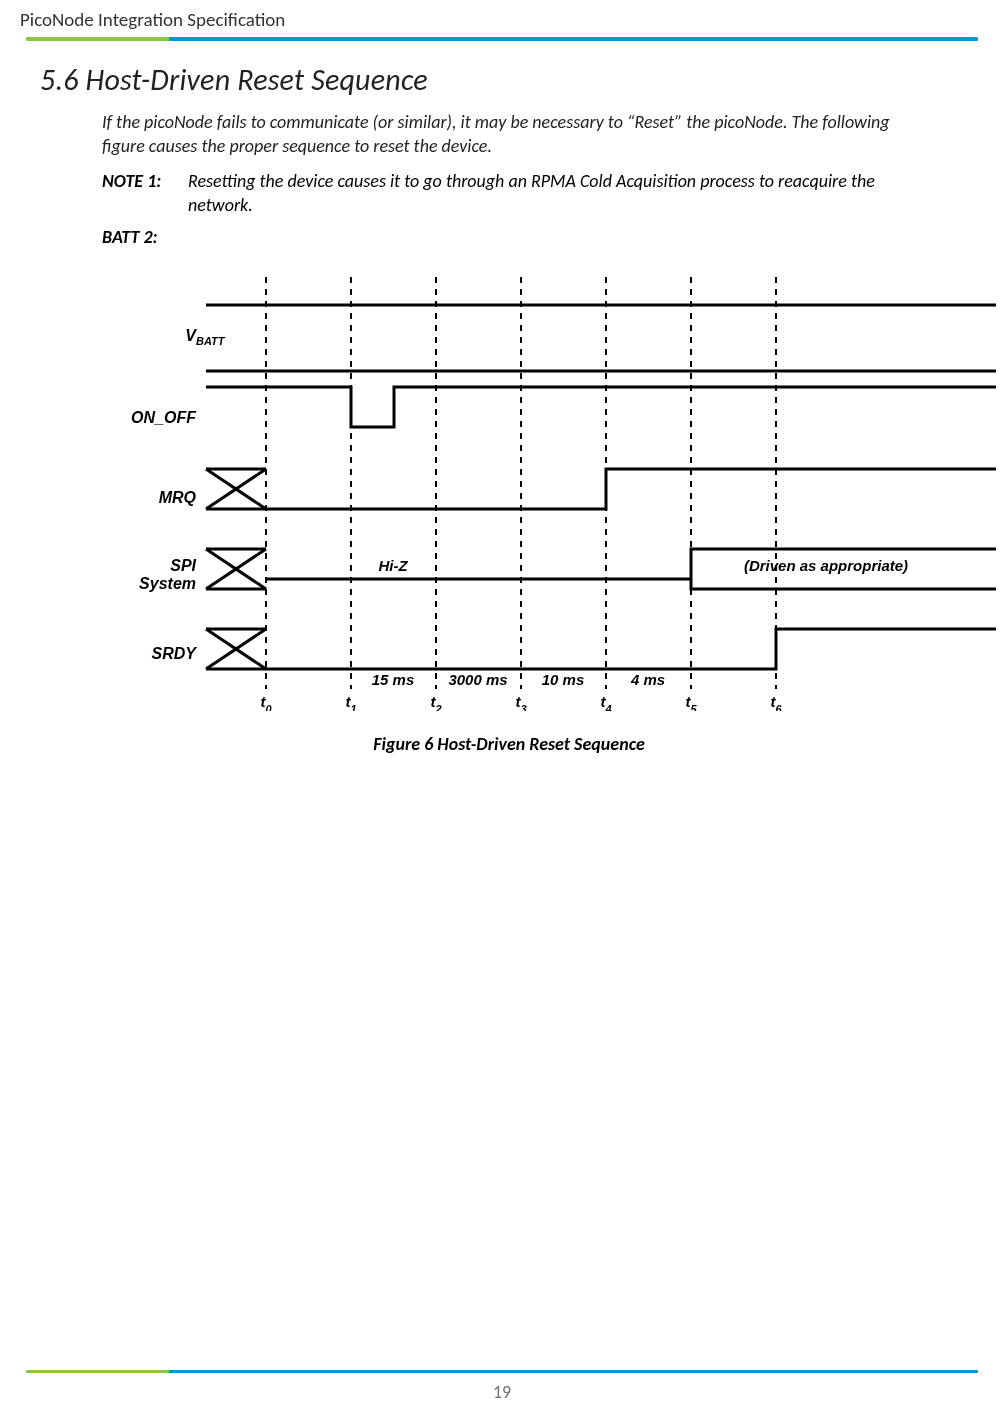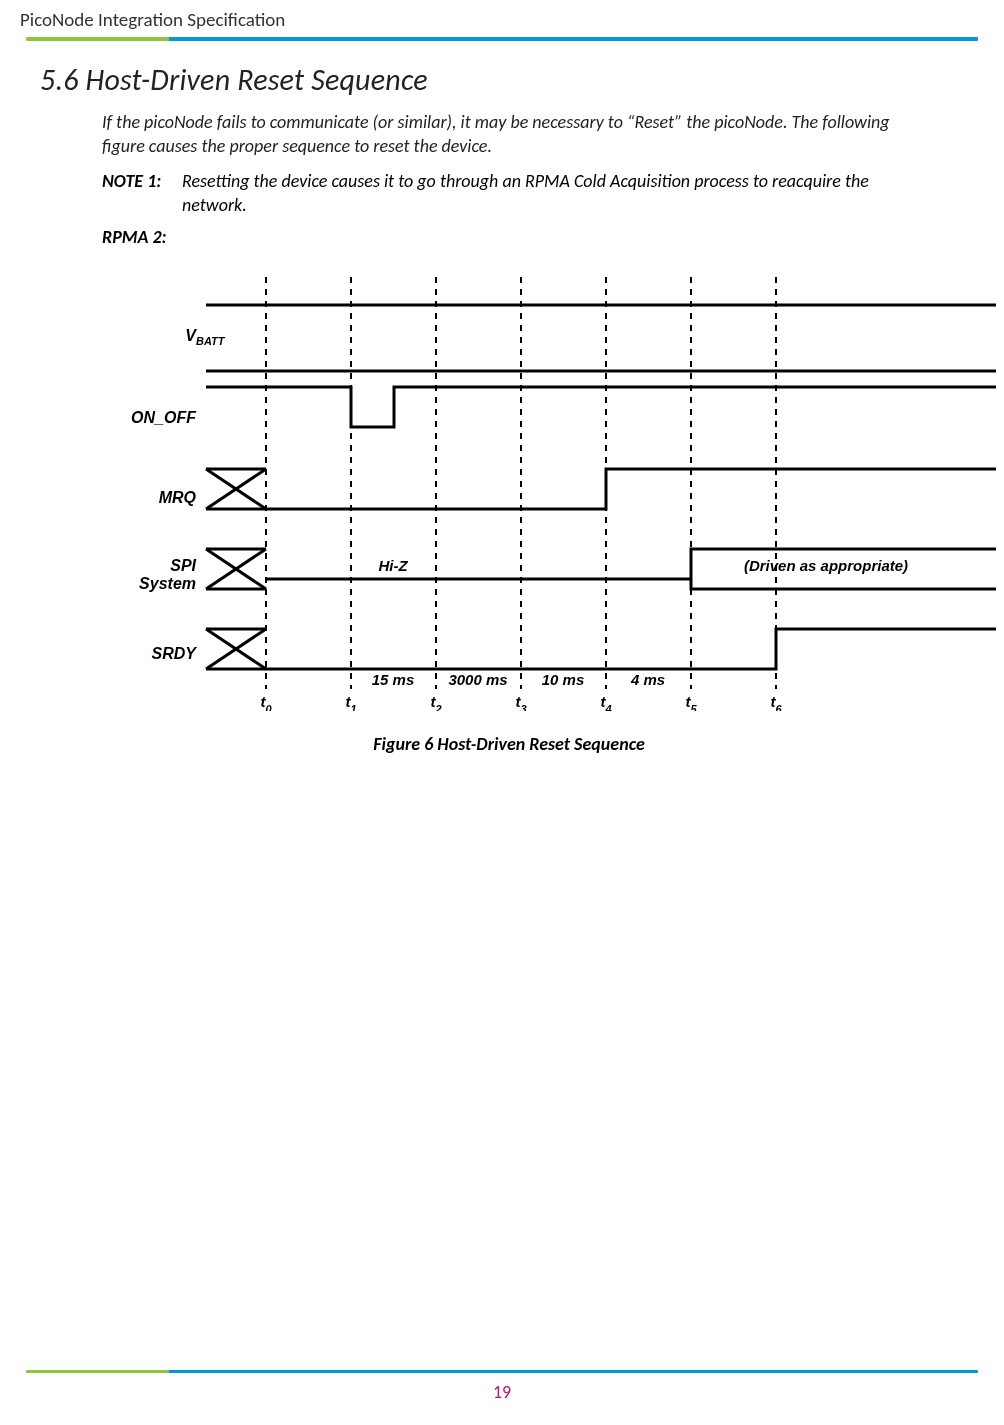--- a/index.html
+++ b/index.html
@@ -37,20 +37,21 @@
   .body-text {
     margin-left: 62px;
     font-size: 18px;
     line-height: 1.35;
     color: #222;
     margin-bottom: 10px;
   }
   .note-row {
     margin-left: 62px;
     display: flex;
+    gap: 6px;
     font-size: 18px;
     line-height: 1.35;
     margin-bottom: 8px;
   }
   .note-label {
     font-weight: bold;
     flex: 0 0 80px;
   }
   .note-text {
     flex: 1;
@@ -73,21 +74,21 @@
     bottom: 52px;
     height: 3px;
     background: linear-gradient(to right, #8cc63f 0%, #8cc63f 15%, #0099d6 15%, #0099d6 100%);
     border-radius: 1px;
   }
   .page-num {
     position: absolute;
     bottom: 22px;
     width: 100%;
     text-align: center;
-    color: #be185d;
+    color: #737373;
     font-size: 18px;
   }
   svg text { font-family: Arial, sans-serif; }
 </style>
 </head>
 <body>
 
 <div class="header">
   <span>PicoNode Integration Specification</span>
 </div>
@@ -95,21 +96,21 @@
 
 <div class="content">
   <h2>5.6 Host-Driven Reset Sequence</h2>
   <p class="body-text">If the picoNode fails to communicate (or similar), it may be necessary to “Reset” the picoNode. The following figure causes the proper sequence to reset the device.</p>
 
   <div class="note-row">
     <div class="note-label">NOTE 1:</div>
     <div class="note-text">Resetting the device causes it to go through an RPMA Cold Acquisition process to reacquire the network.</div>
   </div>
   <div class="note-row">
-    <div class="note-label">RPMA 2:</div>
+    <div class="note-label">BATT 2:</div>
   </div>
 
   <div class="diagram-wrap">
     <svg width="870" height="440" viewBox="0 0 870 440">
 
       <g stroke="#000" stroke-width="2" stroke-dasharray="6,6">
         <line x1="140" y1="6" x2="140" y2="418"></line>
         <line x1="225" y1="6" x2="225" y2="418"></line>
         <line x1="310" y1="6" x2="310" y2="418"></line>
         <line x1="395" y1="6" x2="395" y2="418"></line>

